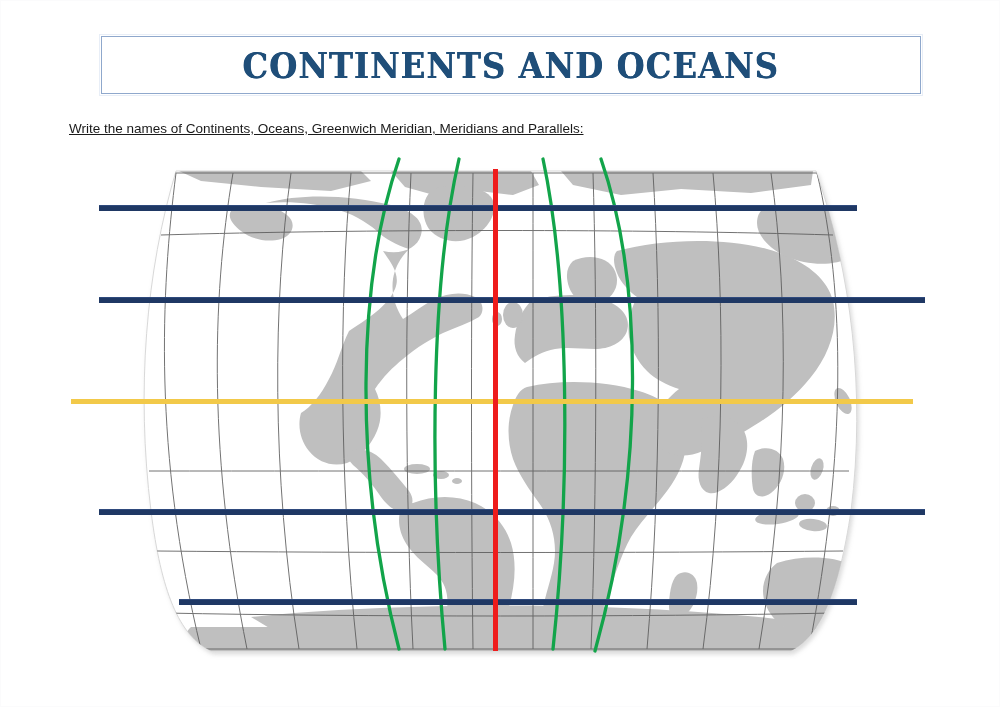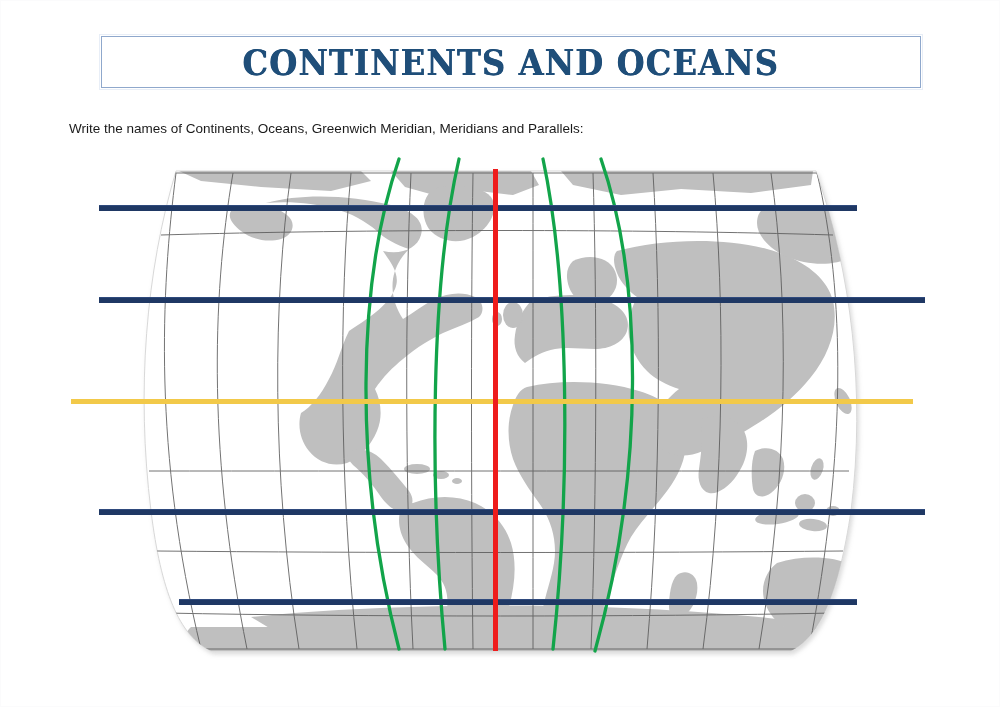--- a/index.html
+++ b/index.html
@@ -19,21 +19,21 @@
     box-sizing: border-box;
     border: 1px solid #fbfbfc;
   }
 
   
   #title-box {
     position: absolute;
     left: 100px;
     top: 35px;
     width: 820px;
-    height: 52px;
+    height: 58px;
     box-sizing: border-box;
     border: 1px solid #8fa8cc;
     outline: 1px solid #e8eef7;
     outline-offset: 1px;
     background: #ffffff;
     display: flex;
     align-items: center;
     justify-content: center;
   }
   #title-text {
@@ -49,20 +49,21 @@
   }
 
   
   #instruction {
     position: absolute;
     left: 68px;
     top: 120px;
     font-size: 13.5px;
     color: #1a1a1a;
     white-space: nowrap;
+    text-decoration: underline;
   }
 
   
   #map-area {
     position: absolute;
     left: 60px;
     top: 150px;
     width: 880px;
     height: 520px;
   }

